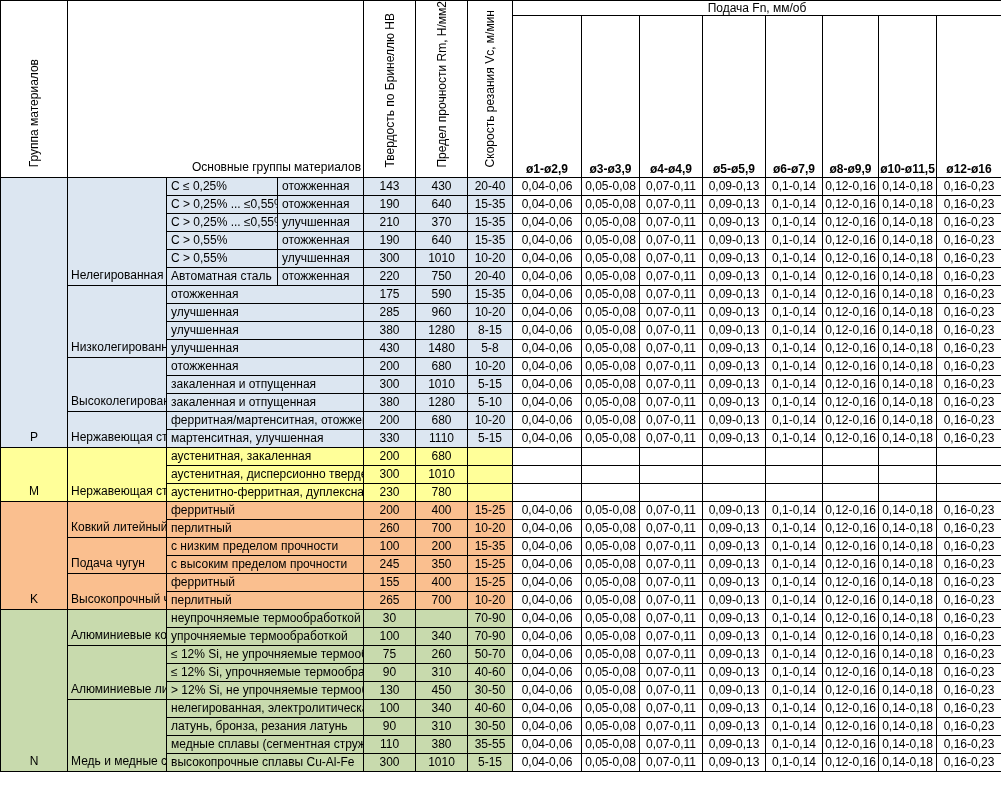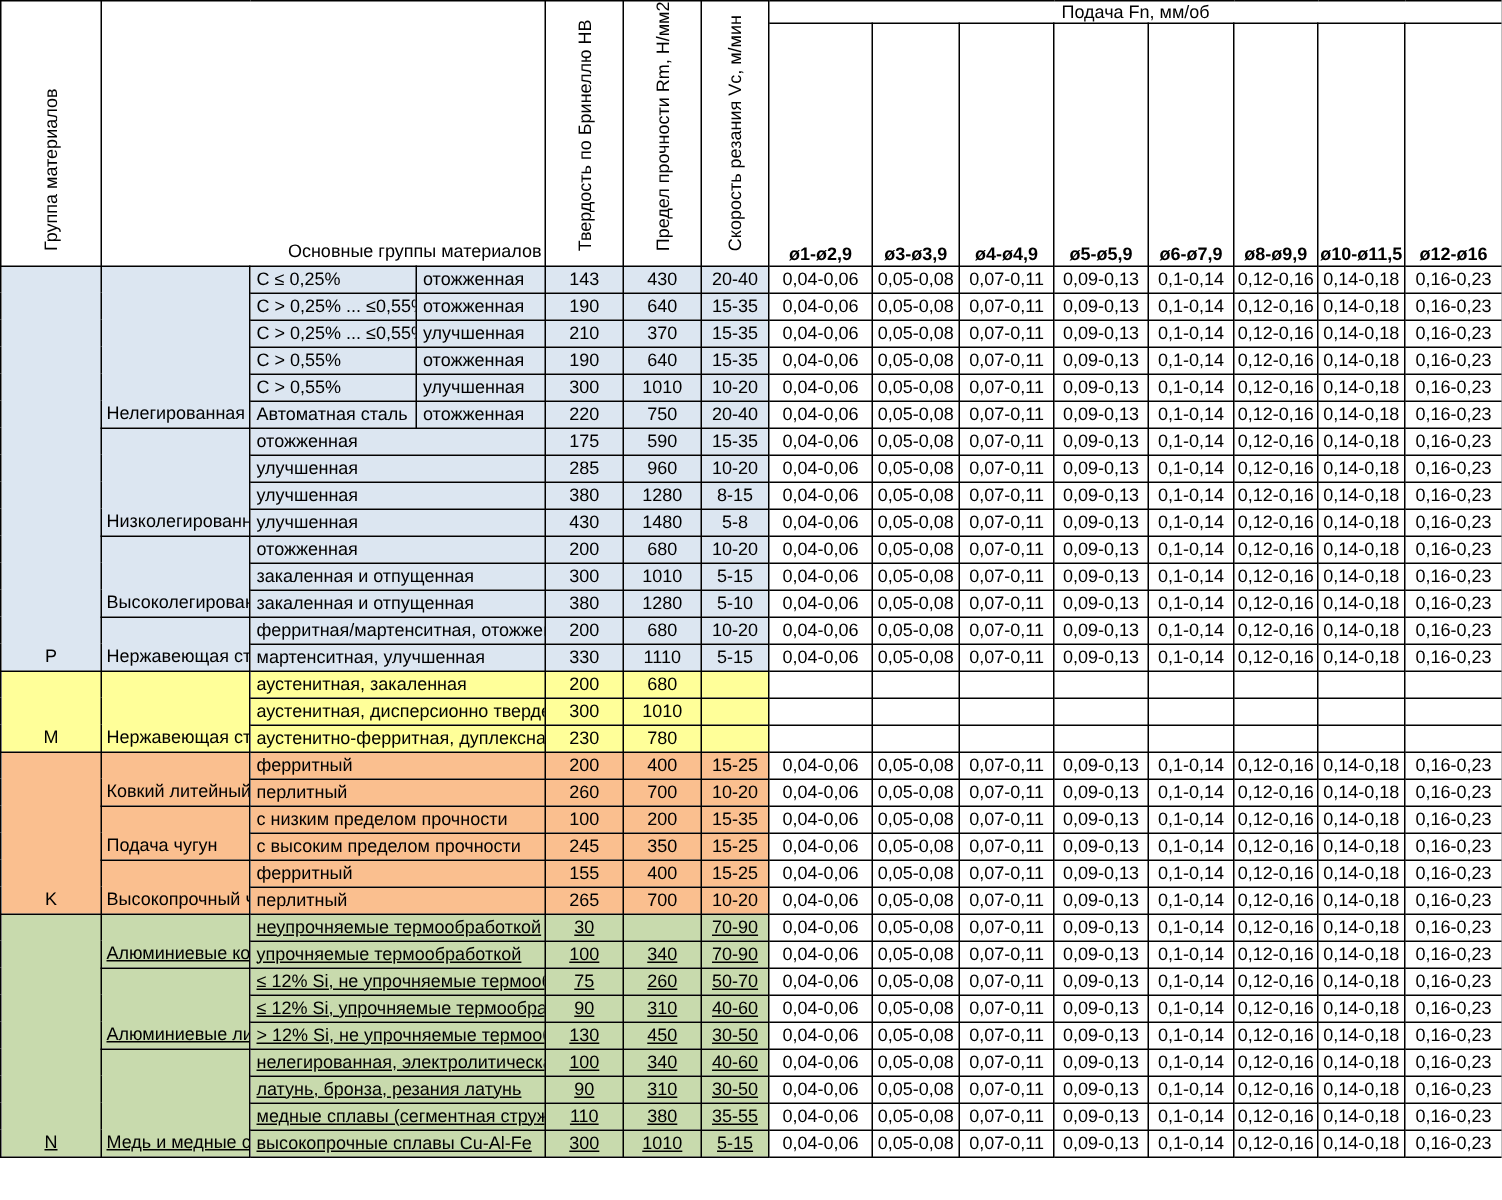--- a/index.html
+++ b/index.html
@@ -64,21 +64,21 @@
     text-align: left;
     padding-left: 3px;
     padding-bottom: 1px;
   }
   td.spec-cell { text-align: left; padding-left: 4px; }
   td.num-cell  { text-align: center; }
   td.feed-cell { text-align: center; background: #ffffff; }
   .bg-blue   { background: #DCE6F1; }
   .bg-yellow { background: #FFFF99; margin-top: 13px; }
   .bg-orange { background: #FABF8F; margin-top: 32px; }
-  .bg-green  { background: #C8DAAD; text-decoration: underline; }
+  .bg-green  { background: #C8DAAD; }
 </style>
 </head>
 <body>
 
 <table class="cut-table">
   <colgroup>
     <col style="width:67px">
       <col style="width:99px">
       <col style="width:111px">
       <col style="width:86px">

